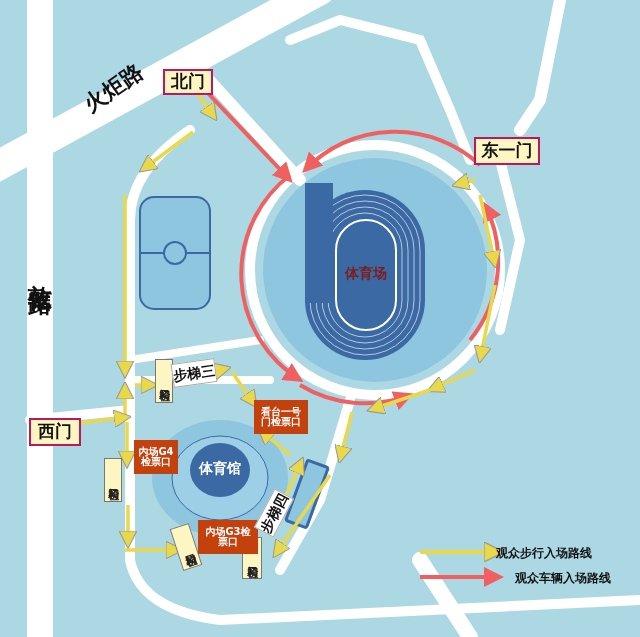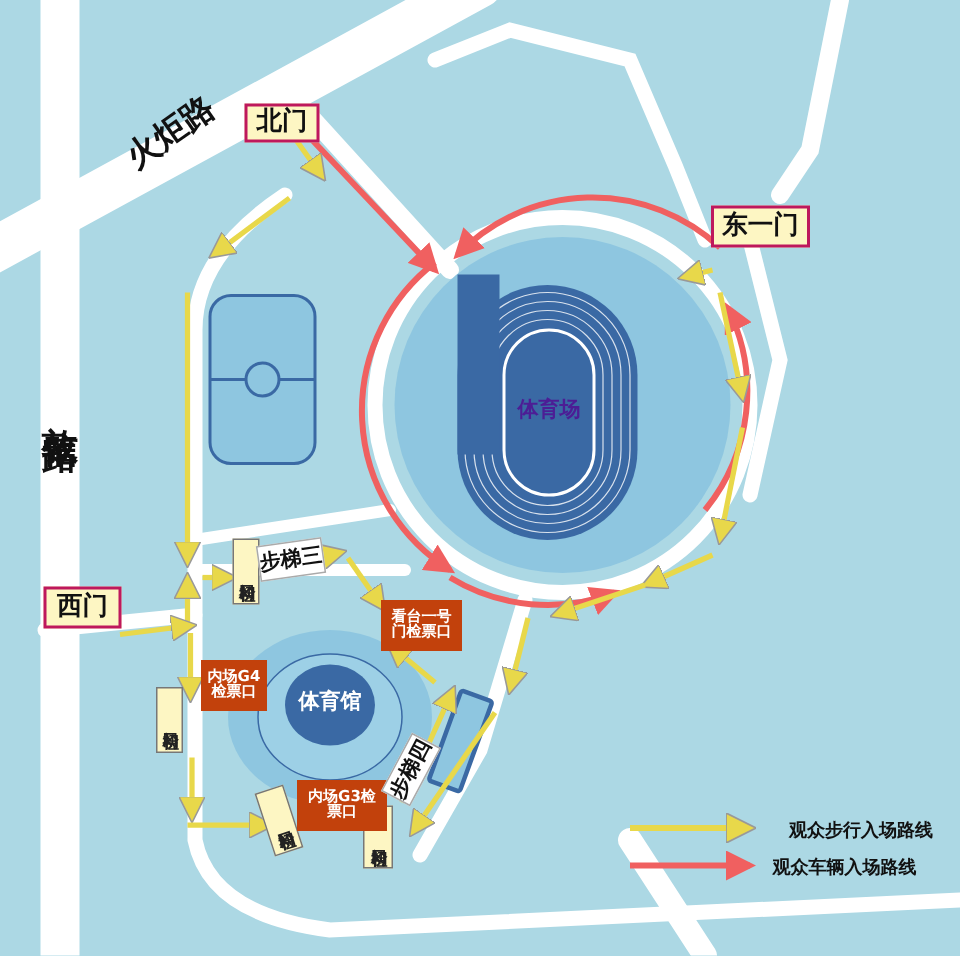--- a/index.html
+++ b/index.html
@@ -101,31 +101,31 @@
 
   <line x1="420" y1="552" x2="500" y2="552" stroke="#e8d84a" stroke-width="4" marker-end="url(#ay)"></line>
   <line x1="420" y1="577" x2="500" y2="577" stroke="#f06060" stroke-width="4" marker-end="url(#ar)"></line>
 </svg>
 
 <div class="road" style="left:78px;top:95px;transform:rotate(-35deg);transform-origin:left top;">火炬路</div>
 <div class="road" style="left:30px;top:265px;width:26px;writing-mode:vertical-rl;font-size:24px;letter-spacing:4px;">敦信路</div>
 
 <div class="lbl gate" style="left:163px;top:69px;width:50px;height:26px;">北门</div>
 <div class="lbl gate" style="left:474px;top:137px;width:66px;height:28px;">东一门</div>
-<div class="lbl gate" style="left:29px;top:391px;width:52px;height:28px;">西门</div>
+<div class="lbl gate" style="left:29px;top:418px;width:52px;height:28px;">西门</div>
 
-<div class="lbl" style="left:336px;top:266px;width:60px;color:#4c1d95;font-size:14px;">体育场</div>
+<div class="lbl" style="left:336px;top:266px;width:60px;color:#7f1d1d;font-size:14px;">体育场</div>
 <div class="lbl" style="left:190px;top:461px;width:60px;color:#fff;font-size:14px;">体育馆</div>
 
 <div class="lbl check" style="left:155px;top:359px;width:18px;height:44px;">初检口</div>
 <div class="lbl check" style="left:104px;top:458px;width:18px;height:44px;">初检口</div>
 <div class="lbl check" style="left:176px;top:525px;width:20px;height:44px;transform:rotate(-18deg);">初检口</div>
 <div class="lbl check" style="left:242px;top:537px;width:20px;height:42px;">初检口</div>
 
 <div class="lbl ticket" style="left:254px;top:400px;width:54px;height:34px;">看台一号门检票口</div>
 <div class="lbl ticket" style="left:134px;top:440px;width:44px;height:34px;">内场G4检票口</div>
 <div class="lbl ticket" style="left:198px;top:520px;width:60px;height:34px;">内场G3检票口</div>
 
 <div class="lbl stair" style="left:172px;top:361px;width:44px;height:24px;transform:rotate(-8deg);">步梯三</div>
 <div class="lbl stair" style="left:252px;top:502px;width:44px;height:22px;transform:rotate(-62deg);">步梯四</div>
 
-<div class="legend-text" style="left:526px;top:545px;">观众步行入场路线</div>
+<div class="legend-text" style="left:496px;top:545px;">观众步行入场路线</div>
 <div class="legend-text" style="left:515px;top:570px;text-align:center;">观众车辆入场路线</div>
 
 </body></html>

